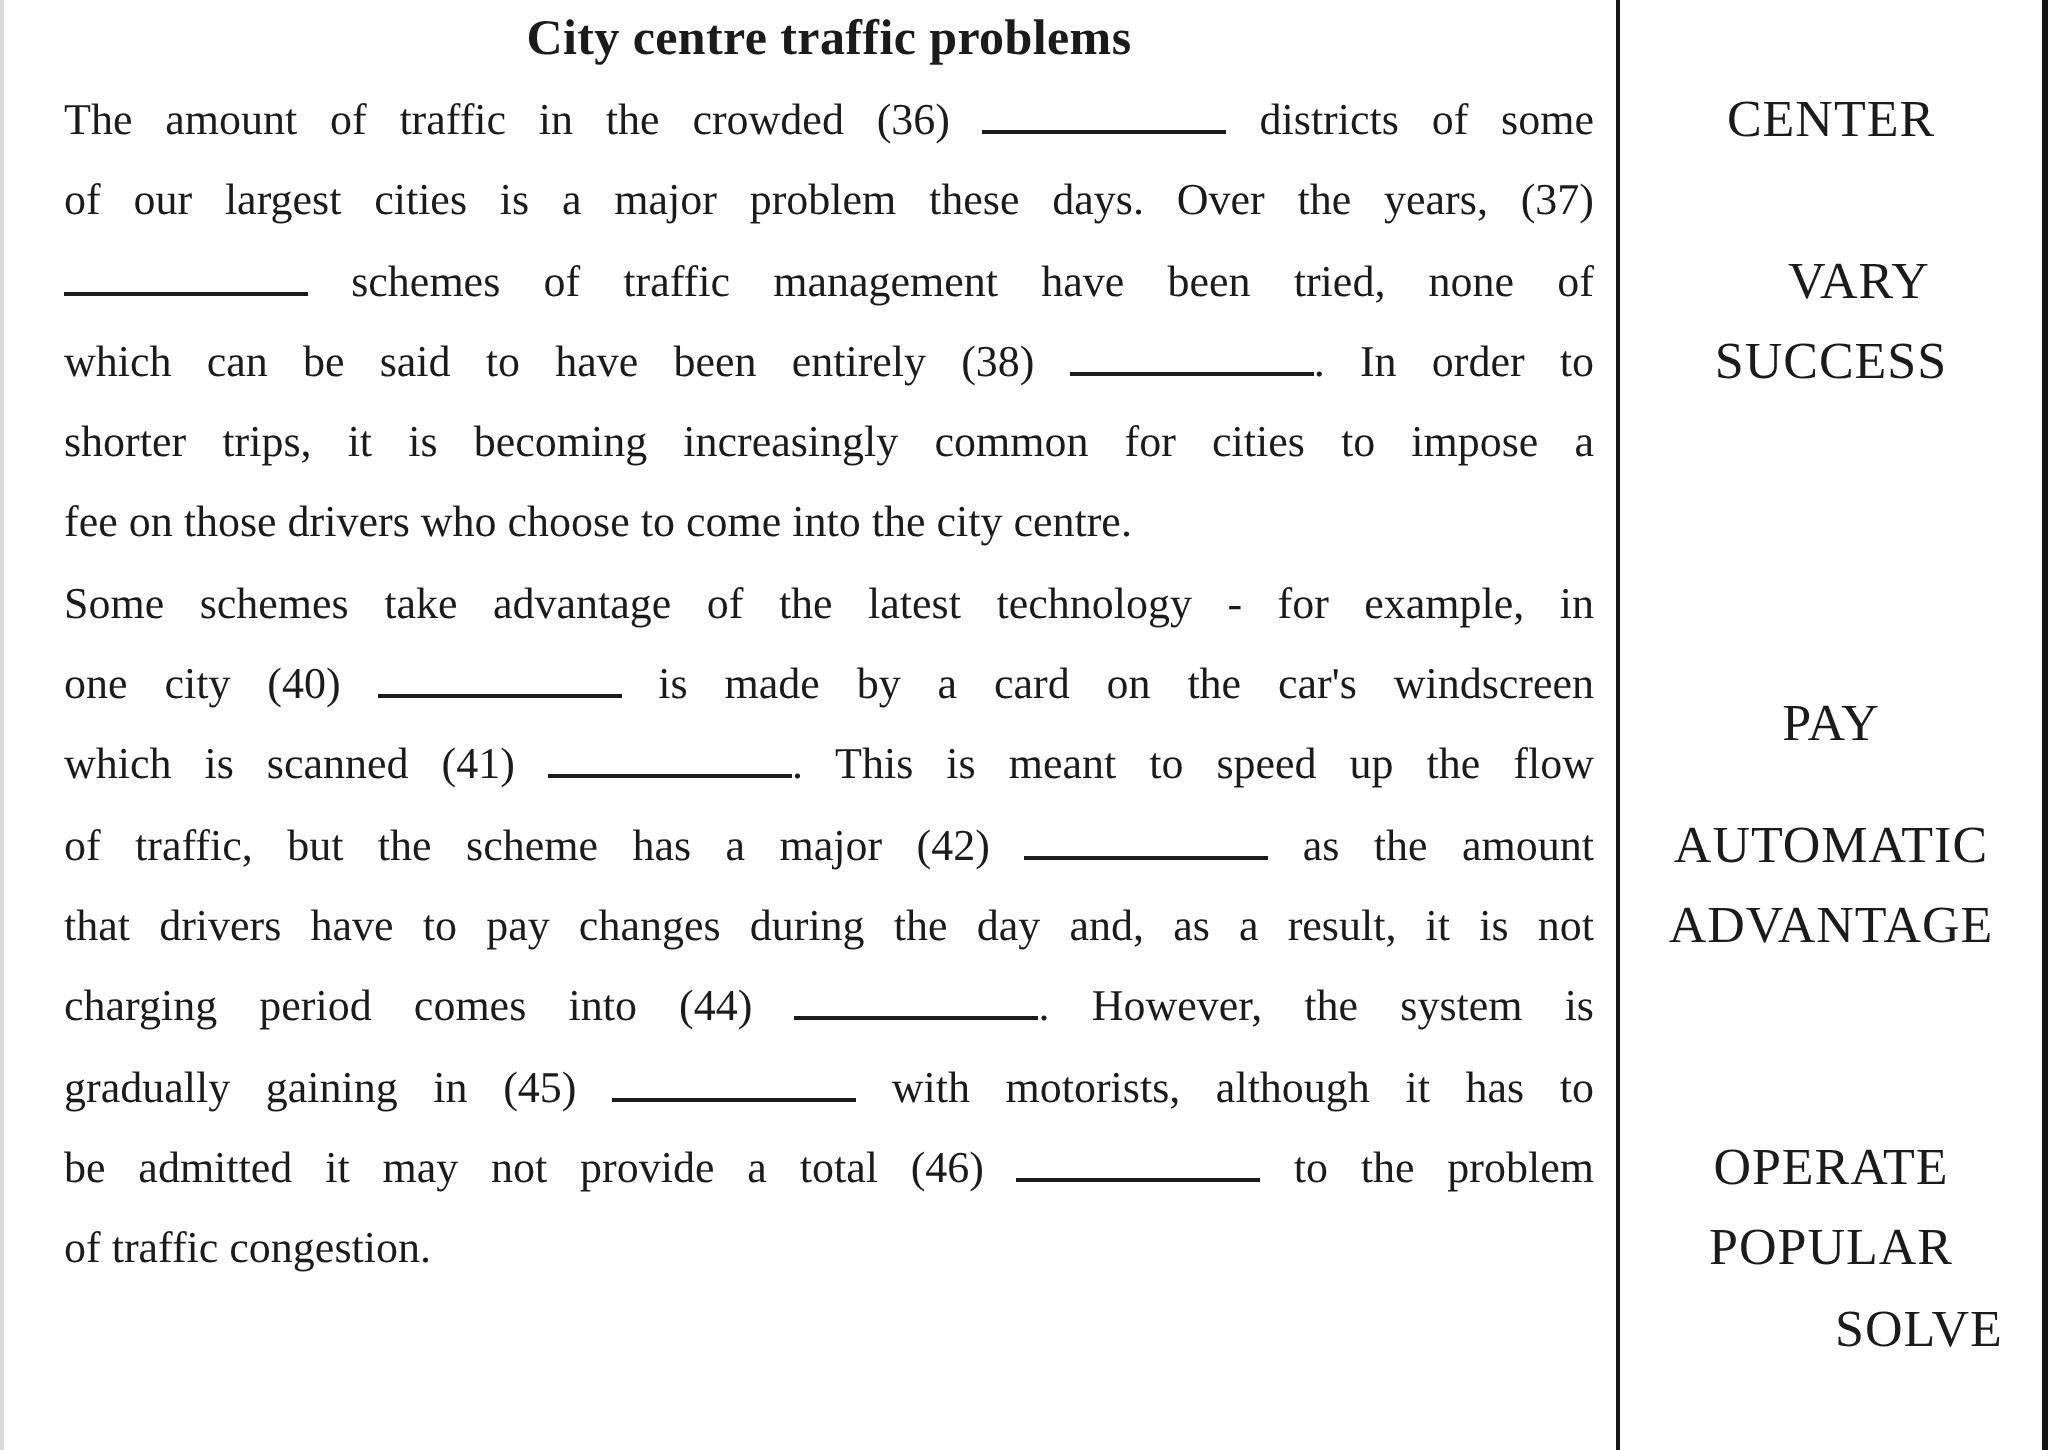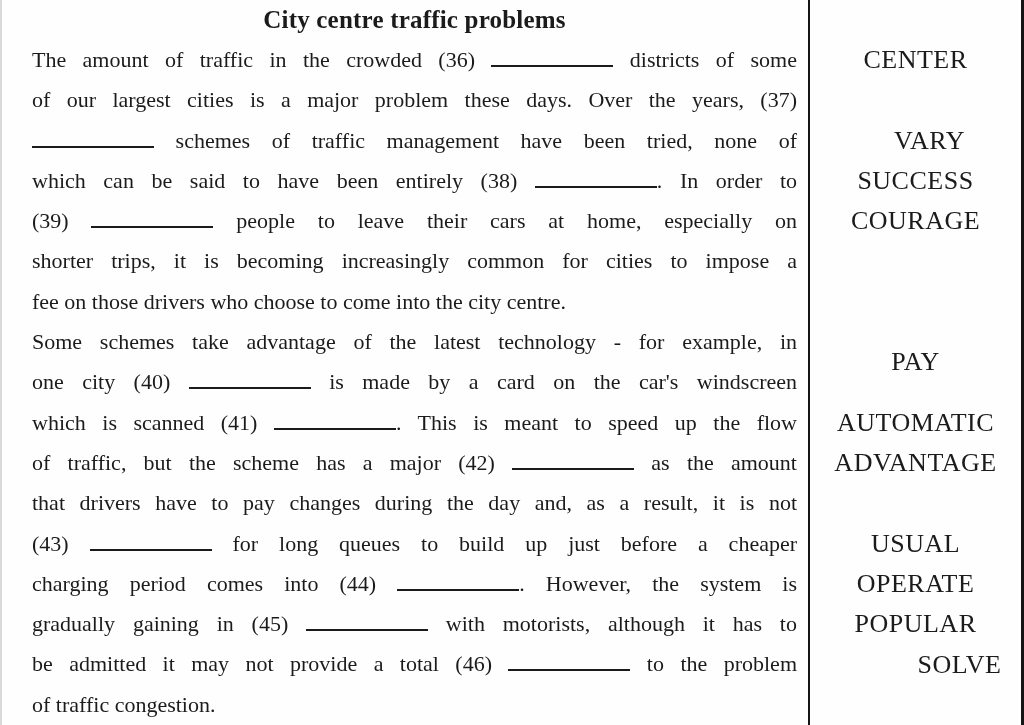--- a/index.html
+++ b/index.html
@@ -87,46 +87,42 @@
 <div class="page">
   <div class="left-edge"></div>
 
   <div class="main-col">
     <div class="title">City centre traffic problems</div>
     <div id="passage-body">
         <div class="line j">The amount of traffic in the crowded (36) <span class="blank"></span> districts of some</div>
         <div class="line j">of our largest cities is a major problem these days. Over the years, (37)</div>
         <div class="line j"><span class="blank"></span> schemes of traffic management have been tried, none of</div>
         <div class="line j">which can be said to have been entirely (38) <span class="blank"></span>. In order to</div>
-        <div class="line j">(39) <span class="blank"></span> people to leave their cars at home, especially on</div>
         <div class="line j">shorter trips, it is becoming increasingly common for cities to impose a</div>
         <div class="line">fee on those drivers who choose to come into the city centre.</div>
         <div class="line j">Some schemes take advantage of the latest technology - for example, in</div>
         <div class="line j">one city (40) <span class="blank"></span> is made by a card on the car's windscreen</div>
         <div class="line j">which is scanned (41) <span class="blank"></span>. This is meant to speed up the flow</div>
         <div class="line j">of traffic, but the scheme has a major (42) <span class="blank"></span> as the amount</div>
         <div class="line j">that drivers have to pay changes during the day and, as a result, it is not</div>
-        <div class="line j">(43) <span class="blank"></span> for long queues to build up just before a cheaper</div>
         <div class="line j">charging period comes into (44) <span class="blank"></span>. However, the system is</div>
         <div class="line j">gradually gaining in (45) <span class="blank"></span> with motorists, although it has to</div>
         <div class="line j">be admitted  it may not provide a total (46) <span class="blank"></span> to the problem</div>
         <div class="line">of traffic congestion.</div>
       </div>
   </div>
 
   <div class="divider"></div>
 
   <div class="word-col" id="word-col">
       <div class="word" style="top: 40px;">CENTER</div>
       <div class="word" style="top: 120.6px; padding-left: 14px;">VARY</div>
       <div class="word" style="top: 160.9px;">SUCCESS</div>
-      <div class="word" style="top: 201.2px;">COURAGE</div>
       <div class="word" style="top: 342px;">PAY</div>
       <div class="word" style="top: 402.7px;">AUTOMATIC</div>
       <div class="word" style="top: 443px;">ADVANTAGE</div>
-      <div class="word" style="top: 523.6px;">USUAL</div>
       <div class="word" style="top: 563.9px;">OPERATE</div>
       <div class="word" style="top: 604.2px;">POPULAR</div>
       <div class="word" style="top: 644.5px; padding-left: 44px;">SOLVE</div>
     </div>
 
   <div class="right-border"></div>
 </div>
 
 </body></html>

